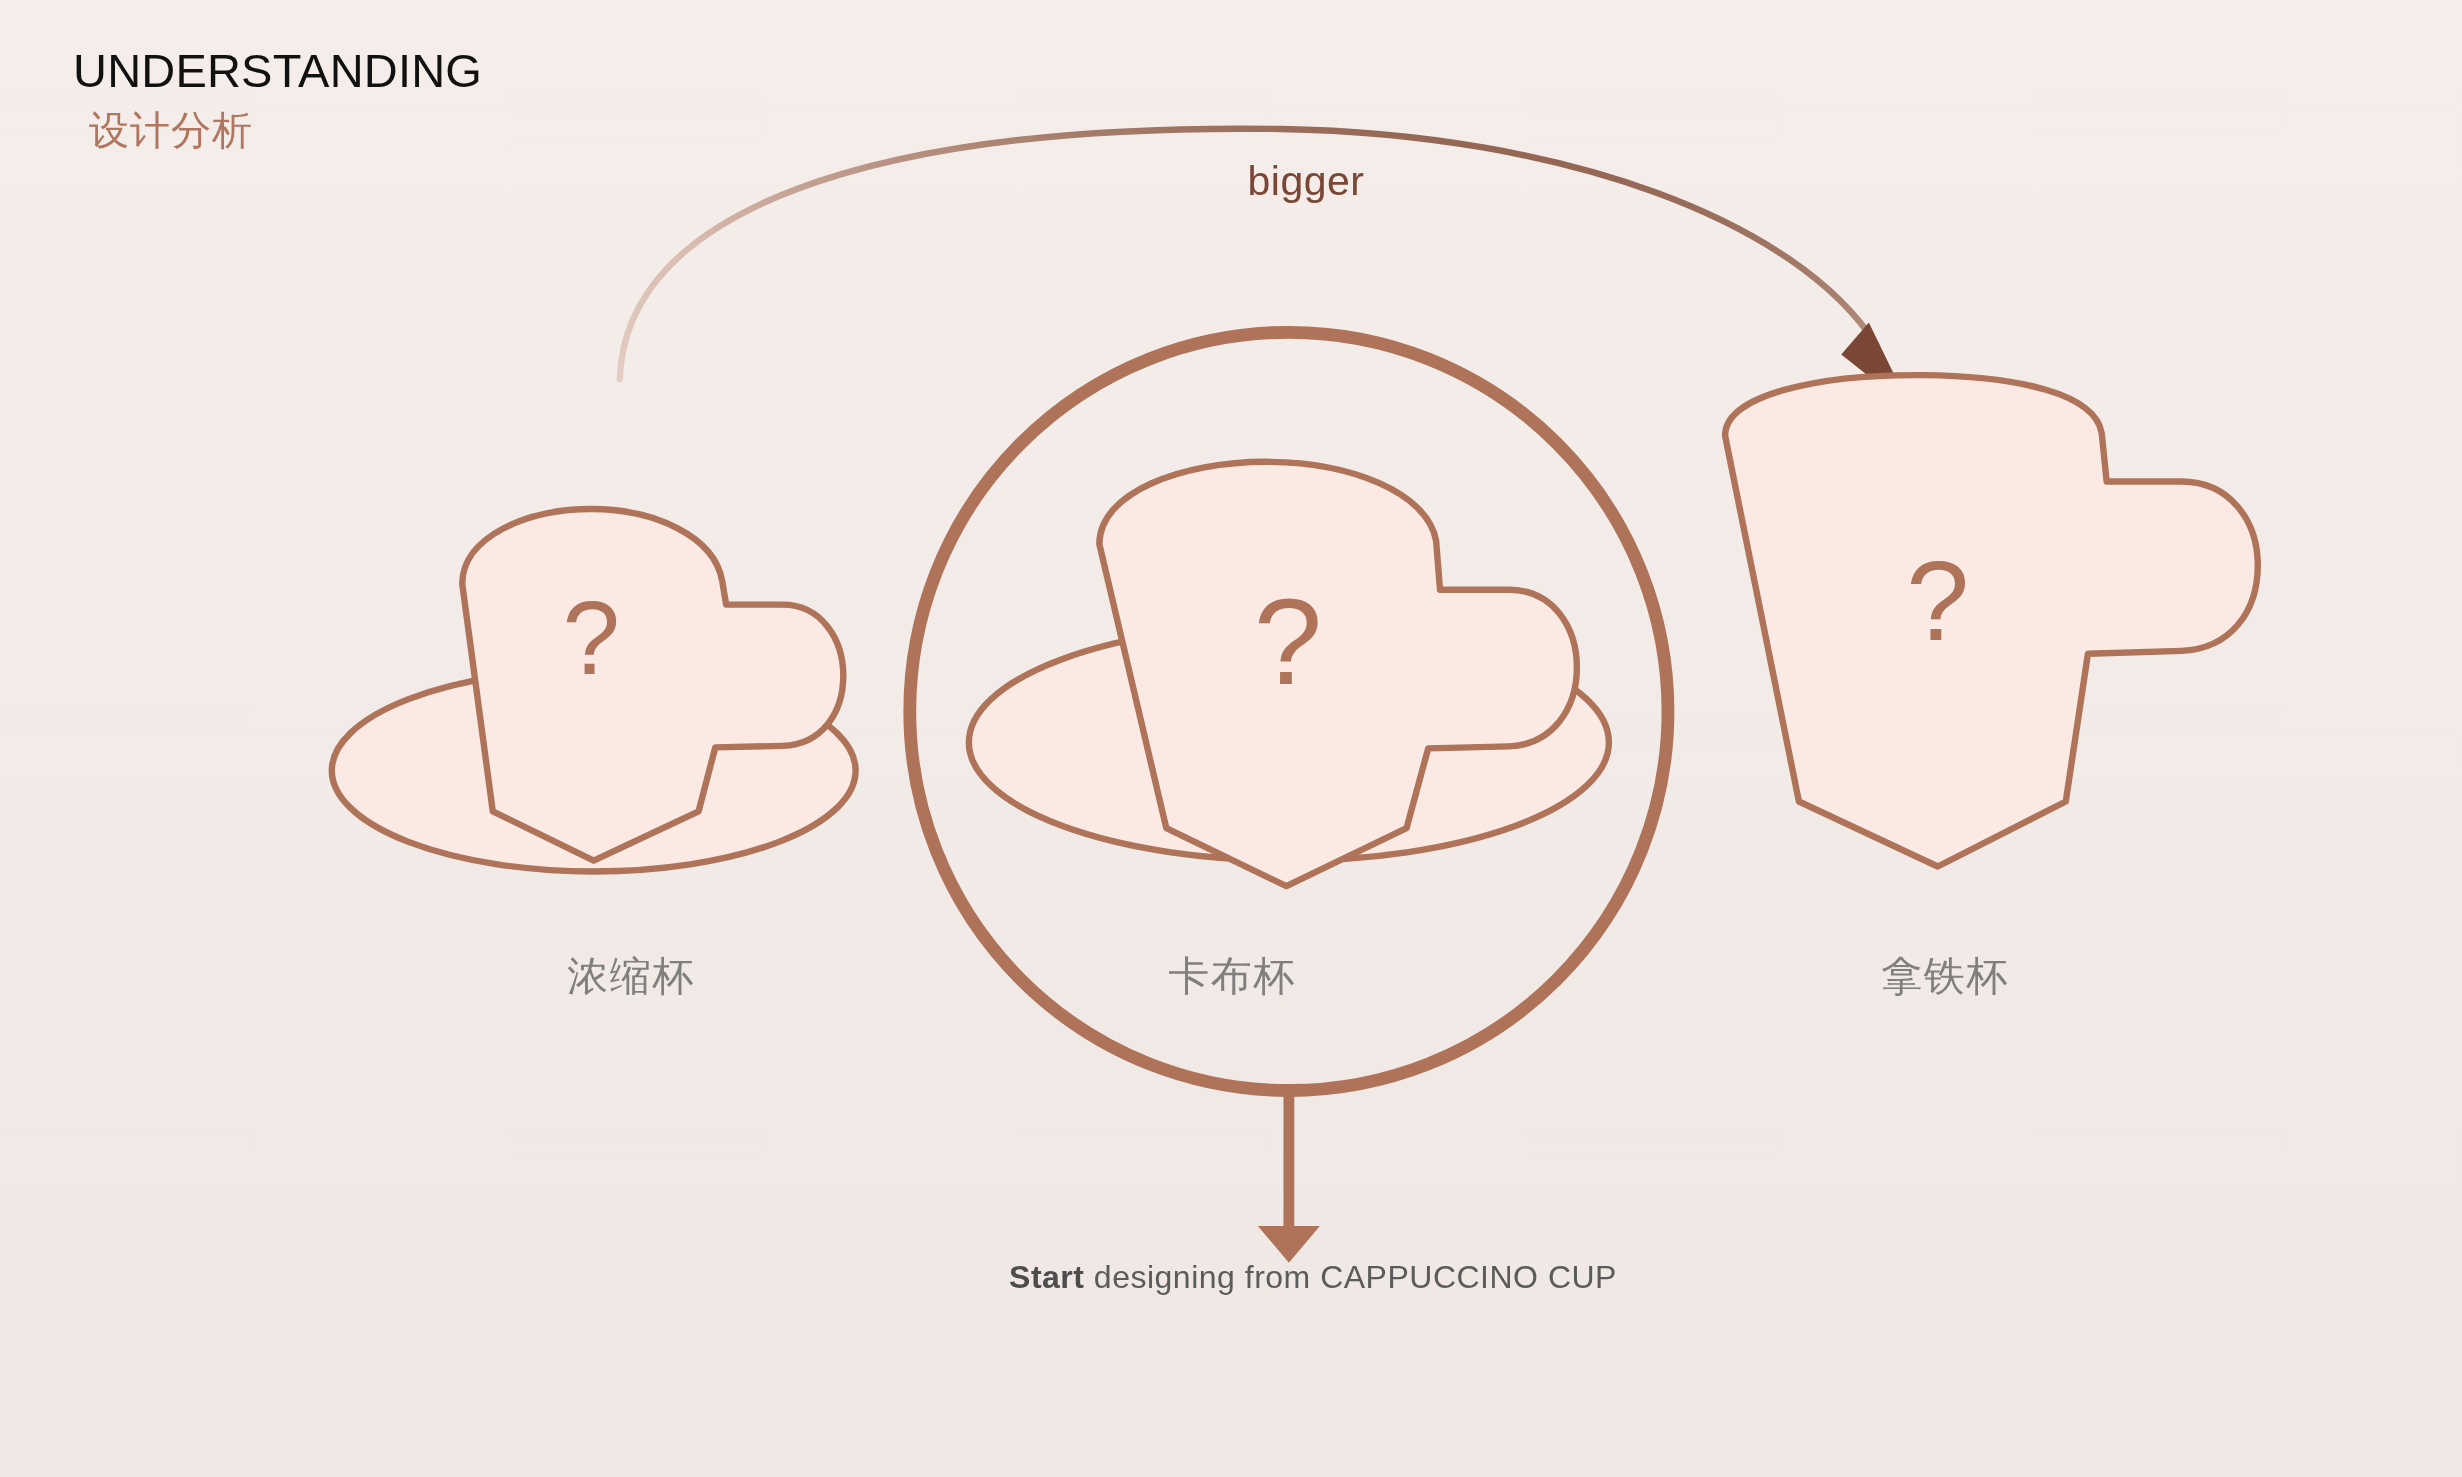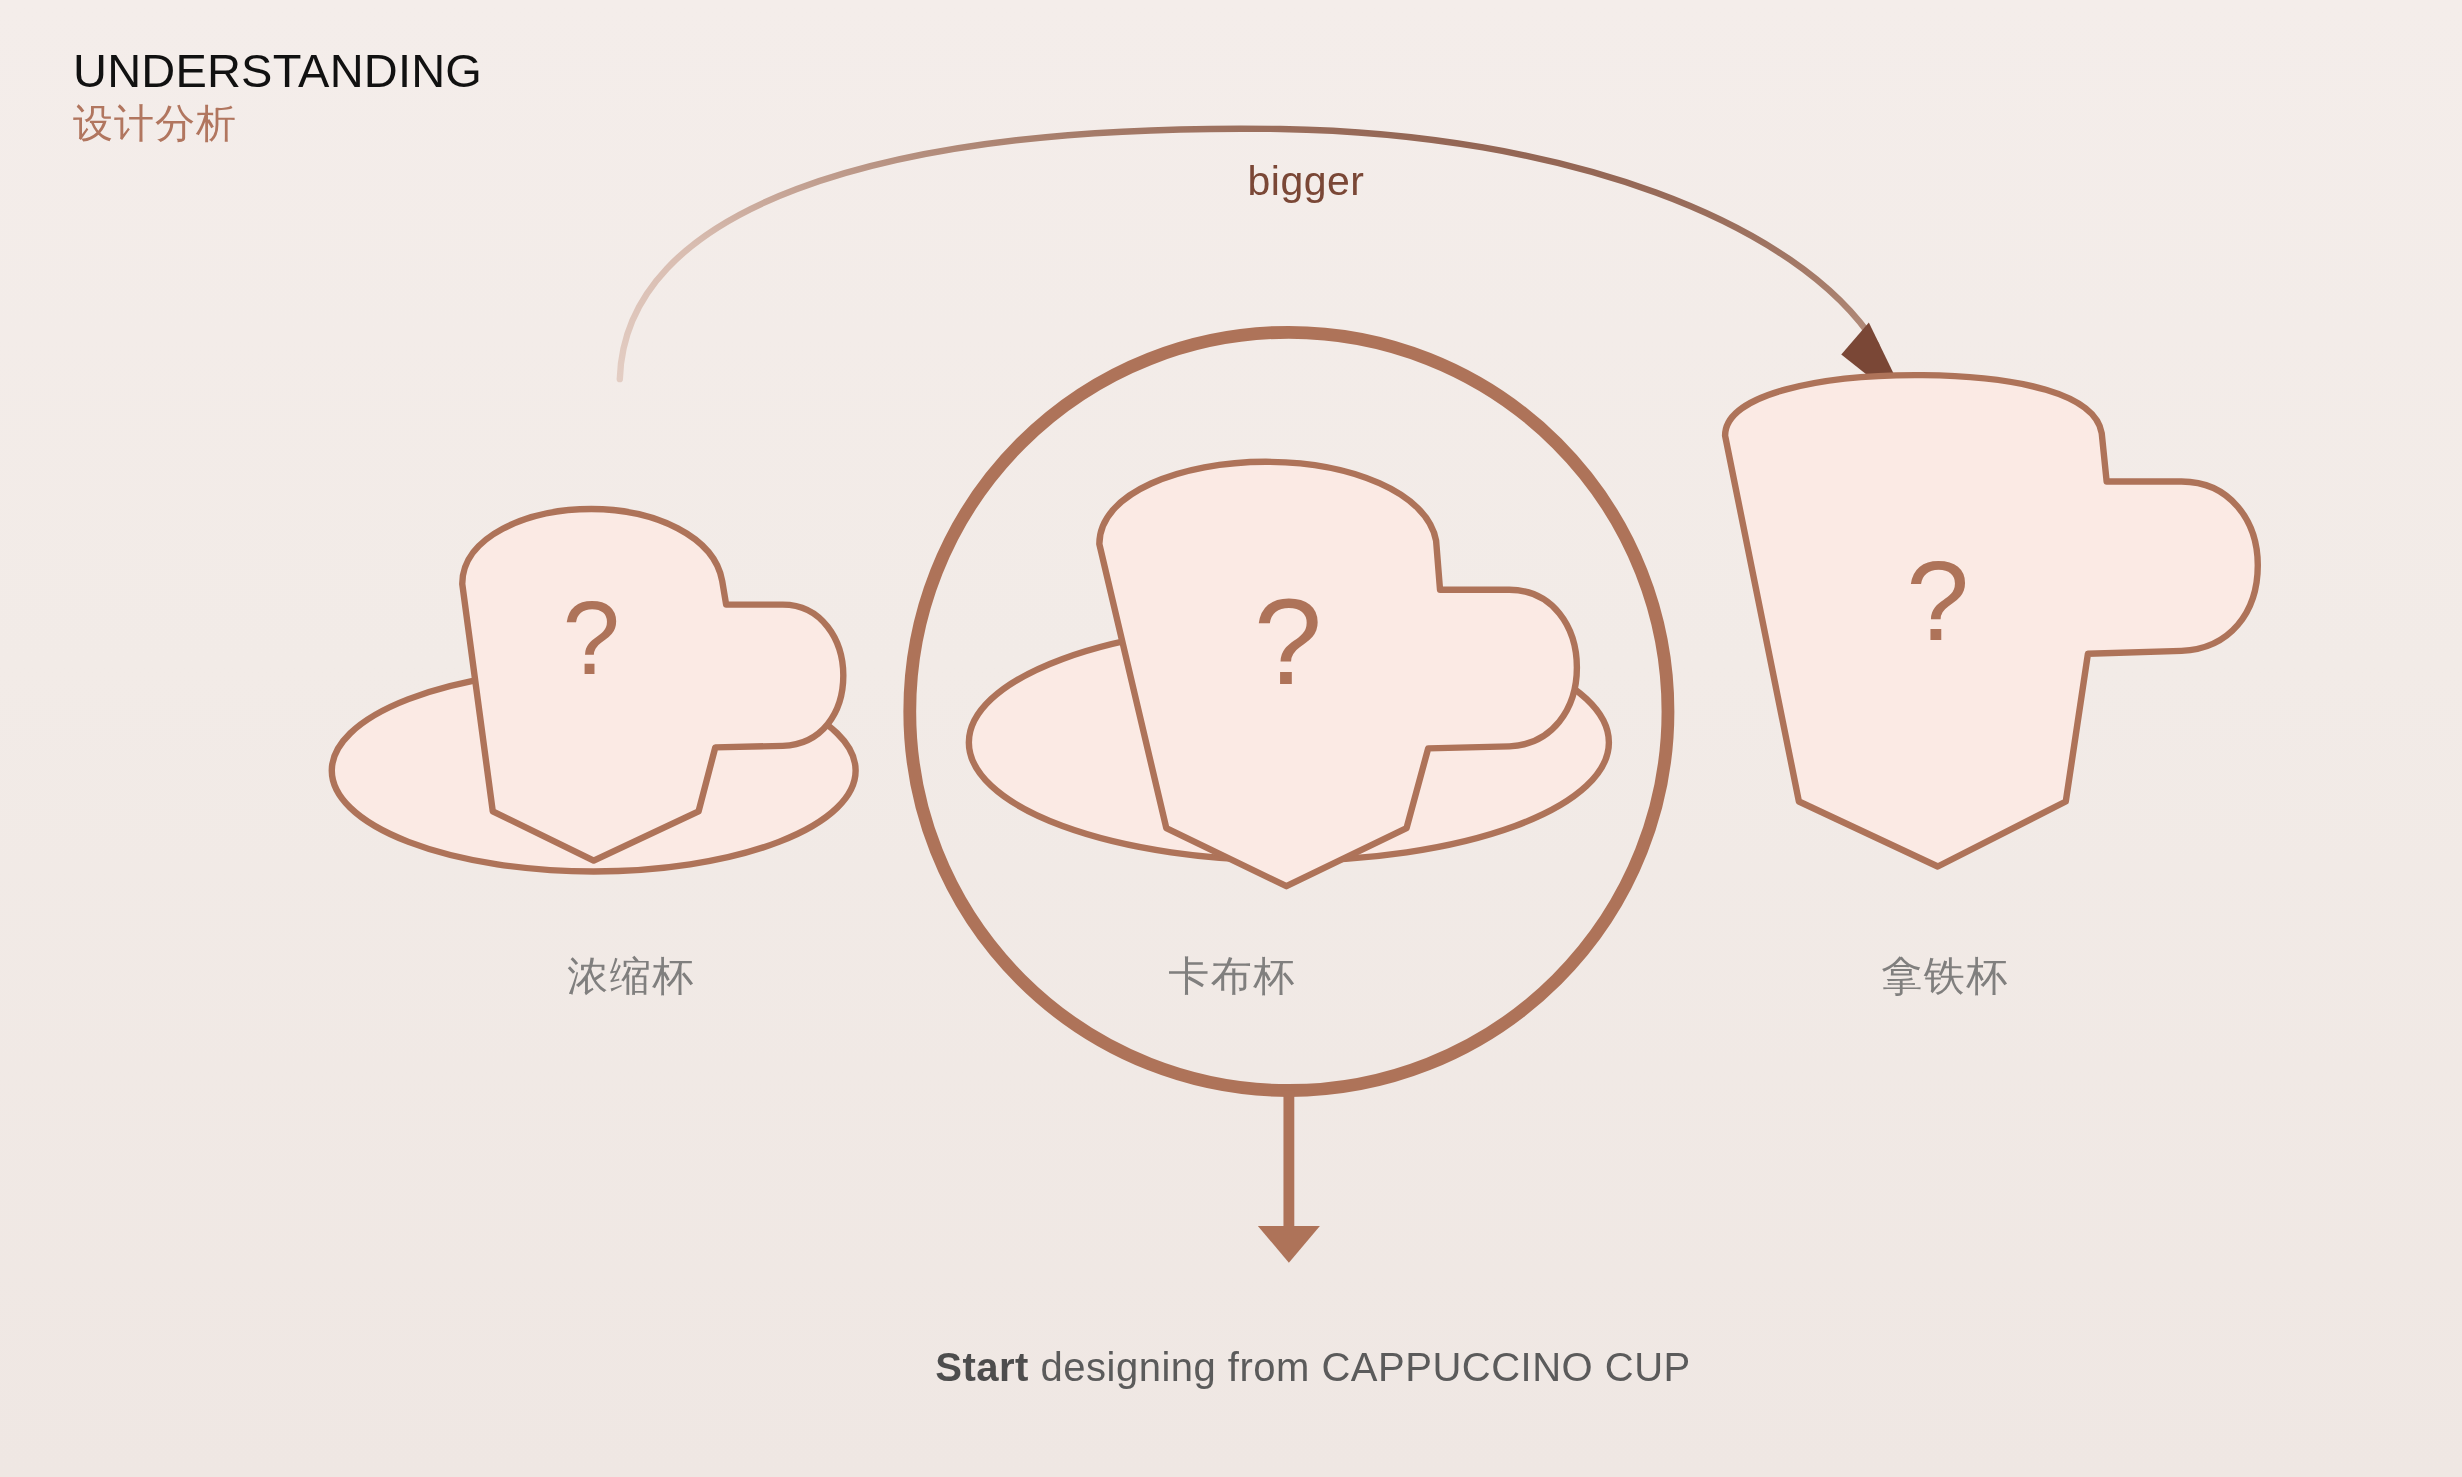--- a/index.html
+++ b/index.html
@@ -32,21 +32,21 @@
     font-weight: 400;
     letter-spacing: 0.2px;
     color: #111111;
     margin: 0 0 8.9px 0;
     white-space: nowrap;
   }
   #title-zh {
     font-size: 40px;
     font-weight: 400;
     color: #b1765f;
-    margin: 0;
+    margin: 16px;
     white-space: nowrap;
     letter-spacing: 1px;
   }
 
   
   #canvas {
     position: absolute;
     left: 0;
     top: 0;
     width: 2626px;
@@ -75,24 +75,24 @@
     color: #7a4736;
     font-size: 41px;
     letter-spacing: 0.5px;
     white-space: nowrap;
   }
 
   
   #footer {
     position: absolute;
     left: 1313px;
-    top: 1345px;
+    top: 1259px;
     transform: translateX(-50%);
     white-space: nowrap;
-    font-size: 40px;
+    font-size: 32px;
     color: #5b5b5b;
     letter-spacing: 0.5px;
   }
   #footer-strong { font-weight: 700; color: #4d4d4d; }
 </style>
 </head>
 <body>
 
 <div id="slide">
 

